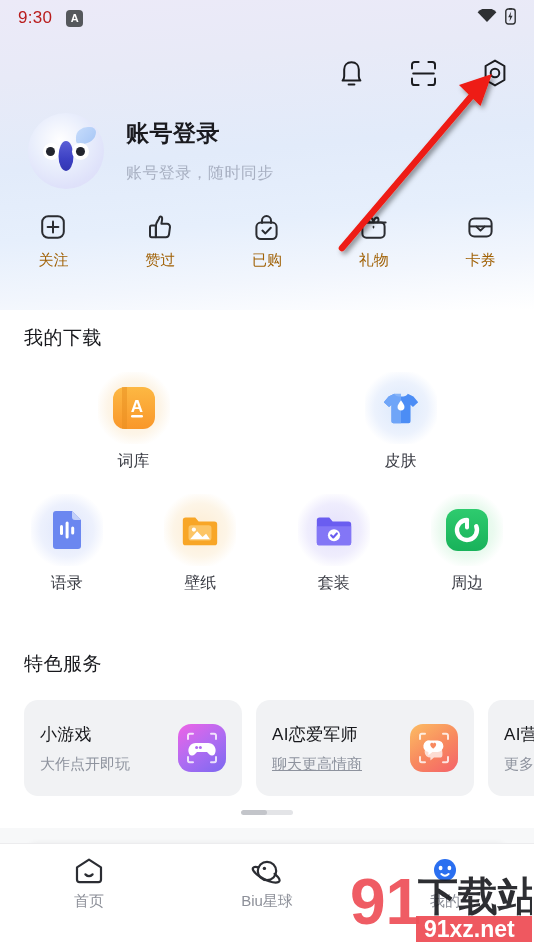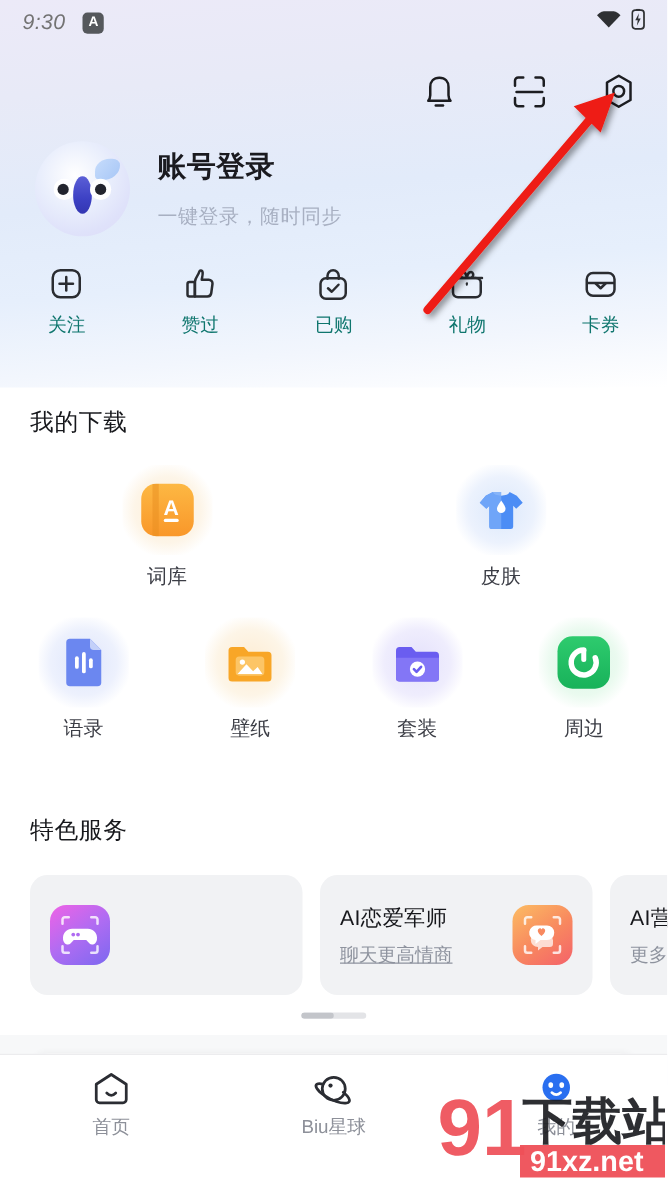--- a/index.html
+++ b/index.html
@@ -29,23 +29,22 @@
     position: absolute;
     top: 0; left: 0;
     width: 534px; height: 36px;
     display: flex;
     align-items: center;
     padding: 0 18px;
     z-index: 6;
   }
   .status-time {
     font-size: 17px;
-    color: #737373;
+    color: #b91c1c;
     letter-spacing: 0.3px;
-    font-style: italic;
   }
   .status-badge {
     margin-left: 14px;
     width: 17px; height: 17px;
     border-radius: 4px;
     background: #55585c;
     color: #ffffff;
     font-size: 11px;
     font-weight: bold;
     display: flex;
@@ -150,21 +149,21 @@
   }
   .quick-ico {
     height: 30px;
     display: flex;
     align-items: center;
     justify-content: center;
   }
   .quick-label {
     margin-top: 9px;
     font-size: 15px;
-    color: #0f766e;
+    color: #a16207;
     text-align: center;
   }
 
   
   .section-title {
     font-size: 19px;
     font-weight: normal;
     color: #17181c;
     letter-spacing: 0.5px;
   }
@@ -402,21 +401,21 @@
     <div class="avatar">
       <span class="av-wing"></span>
       <span class="av-eye" style="left:15px; top:30px; width:17px; height:17px;"></span>
       <span class="av-pupil" style="left:18px; top:34px; width:9px; height:9px;"></span>
       <span class="av-beak"></span>
       <span class="av-eye" style="left:44px; top:30px; width:17px; height:17px;"></span>
       <span class="av-pupil" style="left:48px; top:34px; width:9px; height:9px;"></span>
     </div>
     <div class="profile-text">
       <div class="profile-title">账号登录</div>
-      <div class="profile-sub">一键登录，随时同步</div>
+      <div class="profile-sub">账号登录，随时同步</div>
     </div>
   </div>
 
   <div class="quick-row">
     <div class="quick-item">
       <span class="quick-ico">
         <svg width="26" height="26" viewBox="0 0 26 26">
           <rect x="2.2" y="2.2" width="21.6" height="21.6" rx="6" fill="none" stroke="#2a2c31" stroke-width="2"></rect>
           <line x1="13" y1="7.6" x2="13" y2="18.4" stroke="#2a2c31" stroke-width="2" stroke-linecap="round"></line>
           <line x1="7.6" y1="13" x2="18.4" y2="13" stroke="#2a2c31" stroke-width="2" stroke-linecap="round"></line>
@@ -549,20 +548,24 @@
         </span>
         <span class="dl-label">周边</span>
       </div>
     </div>
   </div>
 
   <div id="sec-featured" class="section-title">特色服务</div>
 
   <div class="svc-strip">
     <div class="svc-card">
+      <span class="svc-text">
+        <span class="svc-title" style="display:block;">小游戏</span>
+        <span class="svc-sub" style="display:block;">大作点开即玩</span>
+      </span>
       <span class="svc-ico" style="background: linear-gradient(145deg,#ef63e6 0%,#b06cf2 50%,#7c68f0 100%);">
         <svg width="48" height="48" viewBox="0 0 48 48">
           <path d="M10 15 L10 11.6 A1.8 1.8 0 0 1 11.8 9.8 L15 9.8" fill="none" stroke="#ffffff" stroke-width="2" stroke-linecap="round" opacity=".8"></path>
           <path d="M33 9.8 L36.2 9.8 A1.8 1.8 0 0 1 38 11.6 L38 15" fill="none" stroke="#ffffff" stroke-width="2" stroke-linecap="round" opacity=".8"></path>
           <path d="M38 33 L38 36.4 A1.8 1.8 0 0 1 36.2 38.2 L33 38.2" fill="none" stroke="#ffffff" stroke-width="2" stroke-linecap="round" opacity=".8"></path>
           <path d="M15 38.2 L11.8 38.2 A1.8 1.8 0 0 1 10 36.4 L10 33" fill="none" stroke="#ffffff" stroke-width="2" stroke-linecap="round" opacity=".8"></path>
           <path d="M18 19 L30 19 A7.4 7.4 0 0 1 37 29.4 A3.4 3.4 0 0 1 31.4 30.6 L29 28 L19 28 L16.6 30.6 A3.4 3.4 0 0 1 11 29.4 A7.4 7.4 0 0 1 18 19 Z" fill="#ffffff"></path>
           <circle cx="18.6" cy="23.6" r="1.5" fill="#b06cf2"></circle>
           <circle cx="22.4" cy="23.6" r="1.5" fill="#b06cf2"></circle>
         </svg>

